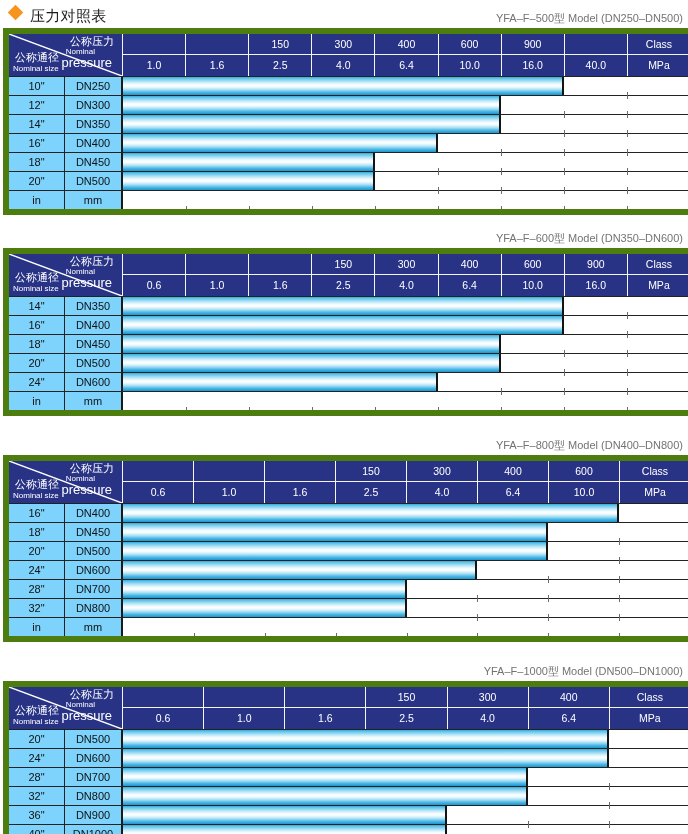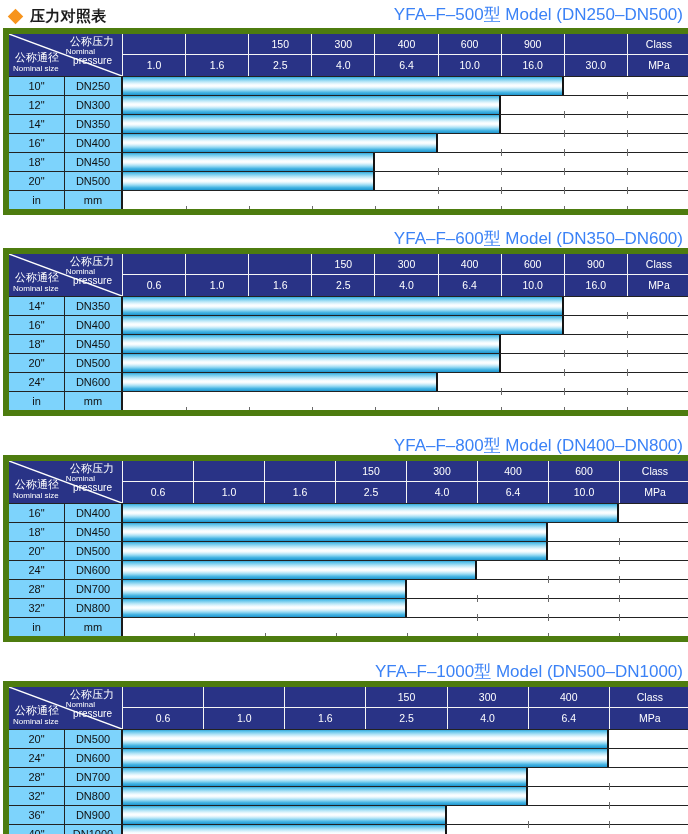--- a/index.html
+++ b/index.html
@@ -3,40 +3,40 @@
 <meta charset="utf-8">
 <style>
   html,body{margin:0;padding:0;}
   body{
     width:688px;height:834px;background:#ffffff;overflow:hidden;
     font-family:"Liberation Sans","DejaVu Sans",sans-serif;
     -webkit-font-smoothing:antialiased;
   }
   .top-row{display:flex;justify-content:space-between;align-items:flex-end;
     padding:5px 5px 0 8px;height:26px;box-sizing:border-box;}
-  .title{display:flex;align-items:center;font-weight:bold;font-size:15px;
+  .title{display:flex;align-items:flex-start;font-weight:normal;font-size:15px;
     color:#1b1b1b;letter-spacing:.3px;white-space:nowrap;}
   .diamond{width:11px;height:11px;background:#f7941d;transform:rotate(45deg);
     display:inline-block;margin:0 9px 1px 2px;flex:0 0 auto;}
   .title .sp{width:6px;display:inline-block;}
-  .model{font-size:17px;color:#3b82f6;white-space:nowrap;}
+  .model{font-size:11px;color:#737373;white-space:nowrap;}
   .model.mid{text-align:right;padding-right:5px;height:15px;line-height:15px;}
   .m-a{margin-top:16px;margin-bottom:2px;}
   .m-b{margin-top:22px;margin-bottom:2px;padding-left:17px;}
 
   .ptable{width:681px;margin-left:3px;border:6px solid #4d7c0f;overflow:hidden;
     margin-top:2px;background:#7dd3fc;}
   .thead{display:flex;height:42px;}
   .diag{width:114px;flex:0 0 auto;position:relative;background:#293386;
     border-right:1px solid #f5f5f5;box-sizing:border-box;color:#fff;overflow:hidden;}
   .diag svg{position:absolute;left:0;top:0;width:100%;height:100%;}
   .diag span{position:absolute;line-height:1;white-space:nowrap;}
   .d-pzh{top:2px;right:8px;font-size:11px;}
   .d-pen1{top:14px;right:27px;font-size:8px;}
-  .d-pen2{top:22px;right:10px;font-size:10px;}
+  .d-pen2{top:22px;right:10px;font-size:13px;}
   .d-szh{bottom:13px;left:6px;font-size:11px;}
   .d-sen{bottom:3px;left:4px;font-size:8px;}
   .hgrid{flex:1;display:flex;flex-direction:column;}
   .hrow{display:flex;height:21px;box-sizing:border-box;}
   .hrow.r1{border-bottom:1px solid #f5f5f5;}
   .hcell{flex:1;background:#293386;color:#ffffff;font-size:10.5px;
     text-align:center;line-height:20px;box-sizing:border-box;overflow:hidden;}
   .hcell + .hcell{border-left:1px solid #f5f5f5;}
 
   .trow{display:flex;height:19px;box-sizing:border-box;border-top:1px solid #222;}
@@ -89,21 +89,21 @@
           <div class="hcell">Class</div>
         </div>
         <div class="hrow">
           <div class="hcell">1.0</div>
           <div class="hcell">1.6</div>
           <div class="hcell">2.5</div>
           <div class="hcell">4.0</div>
           <div class="hcell">6.4</div>
           <div class="hcell">10.0</div>
           <div class="hcell">16.0</div>
-          <div class="hcell">30.0</div>
+          <div class="hcell">40.0</div>
           <div class="hcell">MPa</div>
         </div>
       </div>
     </div>
     <div class="trow">
       <div class="c-in">10"</div>
       <div class="c-mm">DN250</div>
       <div class="vals">
         <div class="bar" style="width: 77.7778%;"></div>
         <span class="tick" style="left: 88.8889%;"></span>

